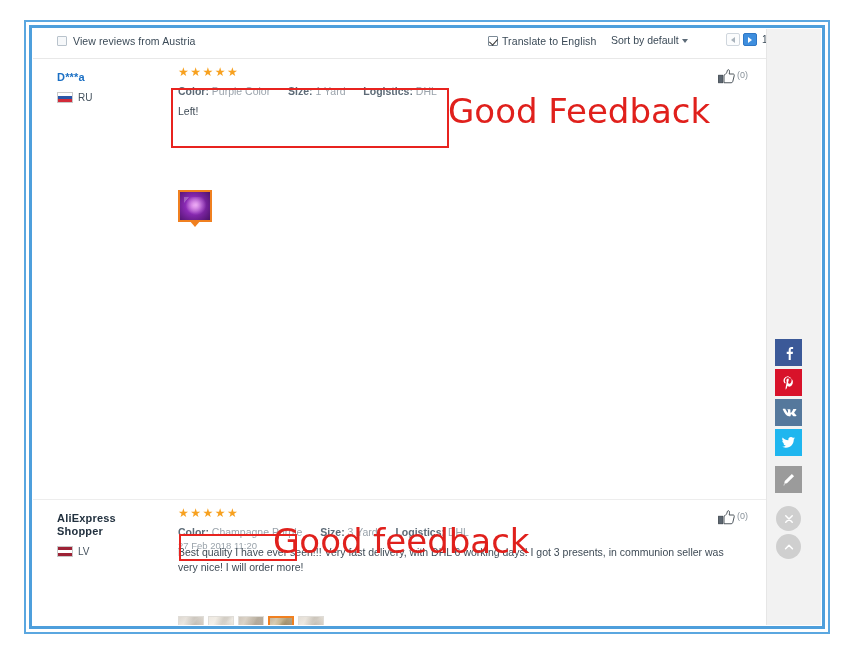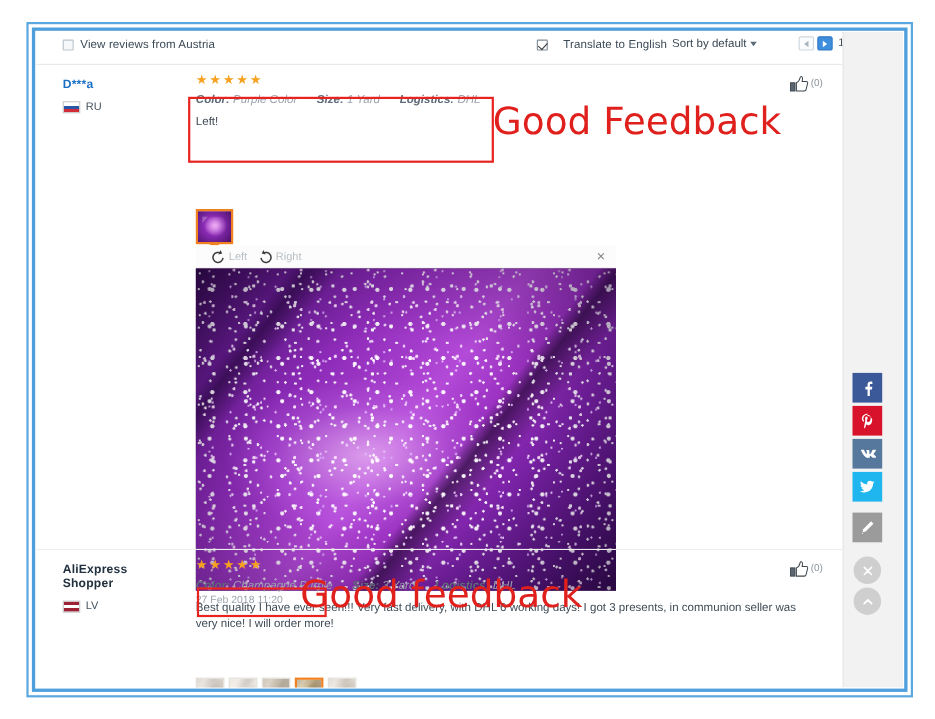--- a/index.html
+++ b/index.html
@@ -85,21 +85,21 @@
     transform: rotate(42deg);
   }
   .topbar-label {
     font-size: 10.5px;
     color: #3b4a57;
     white-space: nowrap;
     letter-spacing: .1px;
   }
   .translate-row {
     position: absolute; left: 455px; top: 6px;
-    display: flex; align-items: center; gap: 14px;
+    display: flex; align-items: center; gap: 4px;
   }
   .sort-row {
     position: absolute; left: 578px; top: 5px;
     font-size: 10.5px; color: #3b4a57;
     white-space: nowrap;
   }
   .caret {
     display: inline-block;
     margin-left: 3px;
     border-left: 3.2px solid transparent;
@@ -170,21 +170,20 @@
   .cc { font-size: 10px; color: #45525e; }
 
   .rv-body { position: absolute; left: 145px; top: 6px; width: 560px; }
 
   .stars { color: #f7a120; font-size: 12px; letter-spacing: 1.5px; line-height: 15px; }
 
   .attrs {
     margin-top: 5px;
     font-size: 10.5px; color: #9aa3ab;
     white-space: nowrap;
-    font-style: italic;
   }
   .attrs b { color: #5d6b77; font-weight: bold; }
   .attrs .sep { display: inline-block; width: 12px; }
 
   .rv-text {
     margin-top: 7px;
     font-size: 10.5px; color: #3f4b56;
     line-height: 15px;
     max-width: 592px;
   }
@@ -463,45 +462,20 @@
           </svg>
           <span class="like-count">(0)</span>
         </div>
 
         <div class="thumbstrip-1">
           <div class="thumb-sel">
             <span class="thumb-pointer"></span>
           </div>
         </div>
 
-        <div class="viewer">
-          <div class="viewer-bar">
-            <span class="rot">
-              <svg width="13" height="13" viewBox="0 0 16 16">
-                <path d="M13.2 9.2 A5.6 5.6 0 1 1 11 4.2" fill="none" stroke="#3f3f3f" stroke-width="1.7"></path>
-                <path d="M11.6 1.2 L11.6 5.4 L7.4 4.4 Z" fill="#3f3f3f" transform="rotate(-28 9.5 3.3)"></path>
-              </svg>
-              <span>Left</span>
-            </span>
-            <span class="rot">
-              <svg width="13" height="13" viewBox="0 0 16 16">
-                <path d="M2.8 9.2 A5.6 5.6 0 1 0 5 4.2" fill="none" stroke="#3f3f3f" stroke-width="1.7"></path>
-                <path d="M4.4 1.2 L4.4 5.4 L8.6 4.4 Z" fill="#3f3f3f" transform="rotate(28 6.5 3.3)"></path>
-              </svg>
-              <span>Right</span>
-            </span>
-            <span class="viewer-close">×</span>
-          </div>
-          <div class="viewer-img">
-            <div class="fab-base"></div>
-            <div class="fab-fold"></div>
-            <div class="fab-glit"></div>
-            <div class="fab-vig"></div>
-          </div>
-        </div>
 
         <div class="rv-date">27 Feb 2018 11:20</div>
       </div>
 
       <div class="review" id="review-2">
 
         <div class="rv-author">
           <div class="rv-name dark">AliExpress</div>
           <div class="rv-name dark">Shopper</div>
           <div class="rv-country">

